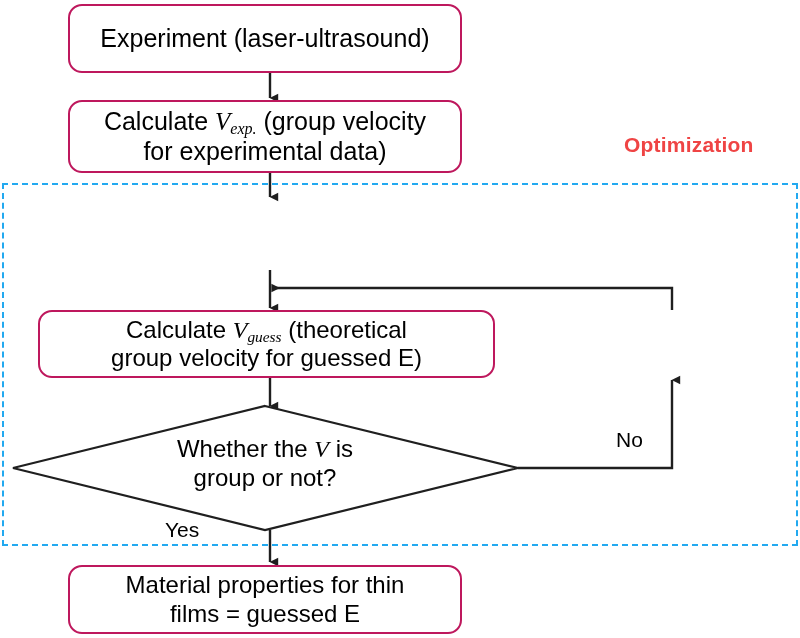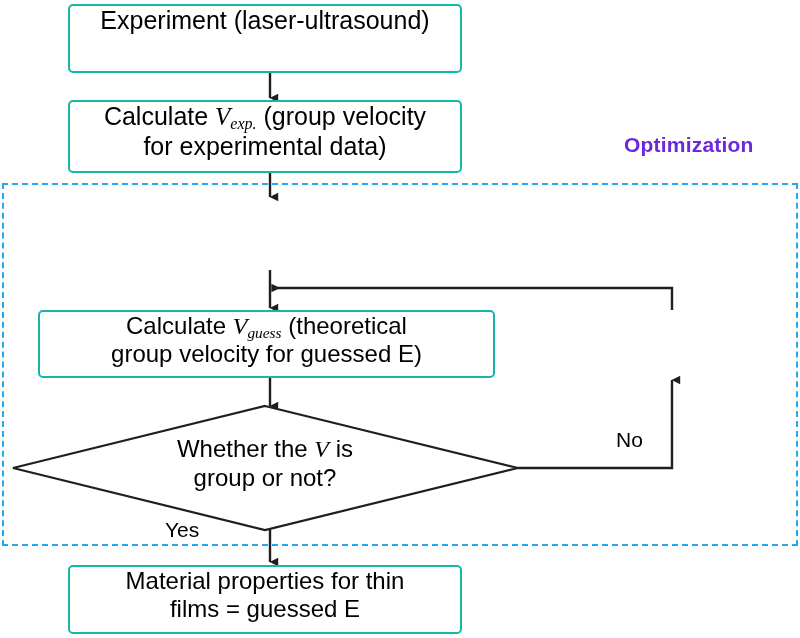--- a/index.html
+++ b/index.html
@@ -13,25 +13,25 @@
   #canvas {
     position: relative;
     width: 800px;
     height: 638px;
     background: #ffffff;
     overflow: hidden;
   }
   .node {
     position: absolute;
     box-sizing: border-box;
-    border: 2px solid #14b8a6;
-    border-radius: 5px;
+    border: 2px solid #be185d;
+    border-radius: 14px;
     background: #ffffff;
     display: flex;
-    align-items: flex-start;
+    align-items: center;
     justify-content: center;
     text-align: center;
     color: #000000;
     line-height: 1.18;
     z-index: 3;
   }
   .node-text {
     display: block;
     padding: 0 8px;
     white-space: pre-line;
@@ -67,21 +67,21 @@
     background: transparent;
     z-index: 1;
   }
 
   .region-label {
     position: absolute;
     left: 624px;
     top: 133px;
     font-size: 21px;
     font-weight: bold;
-    color: #6d28d9;
+    color: #ef4444;
     letter-spacing: 0.2px;
     z-index: 4;
   }
 
   .edge-label {
     position: absolute;
     font-size: 21px;
     color: #000000;
     z-index: 4;
   }

